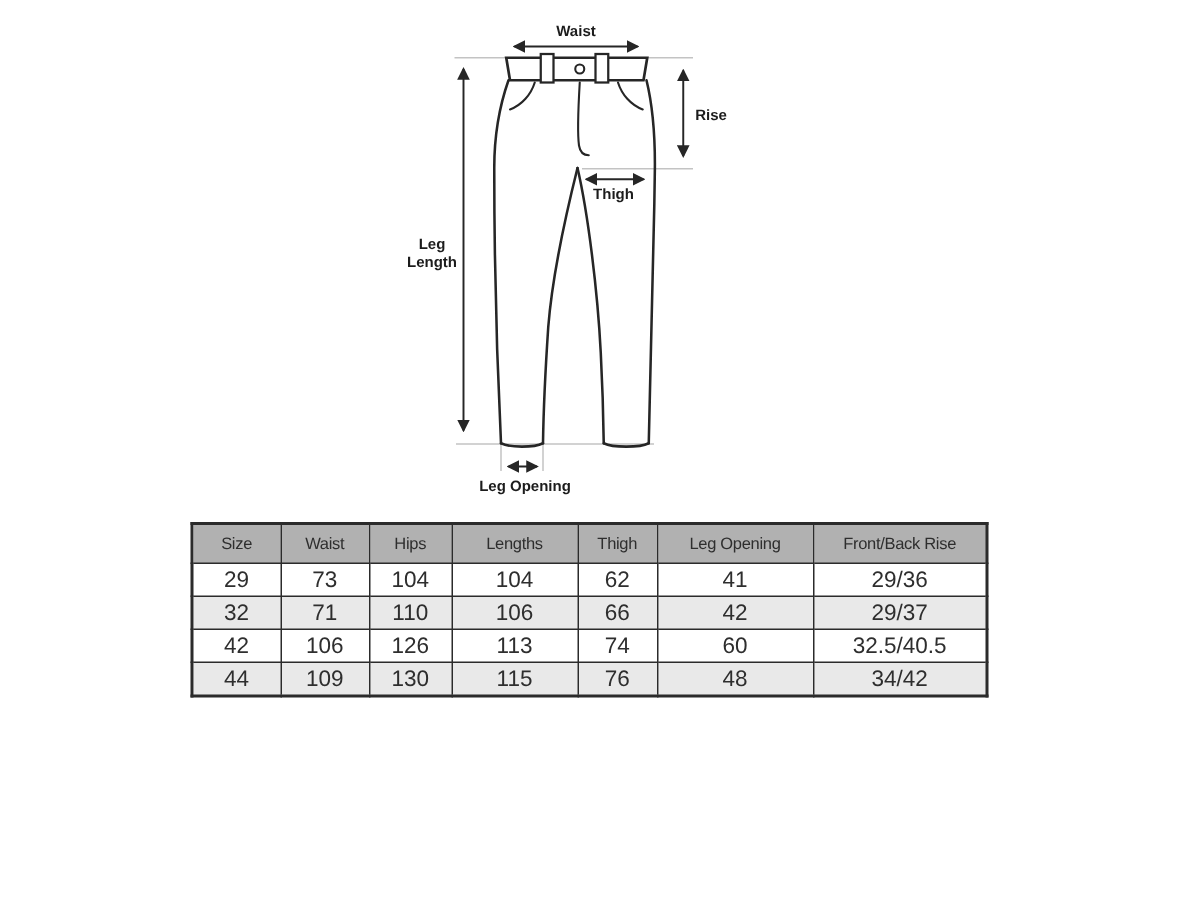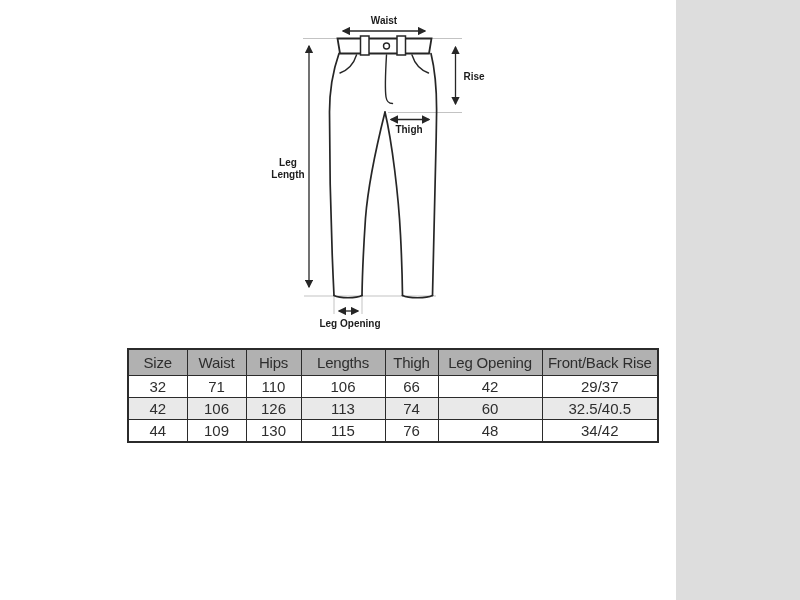--- a/index.html
+++ b/index.html
@@ -7,21 +7,21 @@
     --row-alt-bg:#e9e9e9;
     --row-bg:#ffffff;
     --border:#2b2b2b;
     --text:#2e2e2e;
     --line:#262626;
     --ext-line:#c3c3c3;
   }
   html,body{margin:0;padding:0;}
   body{background:#dddddd;font-family:"Liberation Sans",sans-serif;}
   .stage{
-    position:relative;width:676px;height:600px;background:#ffffff;overflow:hidden;
+    position:relative;width:800px;height:600px;background:#ffffff;overflow:hidden;
   }
   
   .diagram-svg{position:absolute;left:255px;top:0;width:250px;height:340px;}
   .garment{stroke:var(--line);stroke-width:1.7;fill:none;stroke-linecap:round;}
   .garment-fill{stroke:var(--line);stroke-width:1.8;fill:#ffffff;}
   .detail{stroke:var(--line);stroke-width:1.4;fill:none;stroke-linecap:round;}
   .dim{stroke:var(--line);stroke-width:1.3;fill:none;}
   .ext{stroke:var(--ext-line);stroke-width:1;fill:none;}
   .dim-label{font-family:"Liberation Sans",sans-serif;font-size:10px;font-weight:700;fill:#1c1c1c;text-anchor:middle;}
   
@@ -30,21 +30,21 @@
     border-collapse:collapse;table-layout:fixed;
     border:2px solid var(--border);
     font-family:"Liberation Sans",sans-serif;
     color:var(--text);
   }
   .size-table th,.size-table td{
     border:1px solid var(--border);
     text-align:center;vertical-align:middle;
     padding:0;overflow:hidden;white-space:nowrap;
   }
-  .size-table th{height:25px;font-size:15px;font-weight:400;background:var(--header-bg);letter-spacing:-0.2px;}
+  .size-table th{height:25px;font-size:11px;font-weight:400;background:var(--header-bg);letter-spacing:-0.2px;}
   .size-table td{height:21px;font-size:15px;background:var(--row-bg);}
   .size-table tbody tr:nth-child(even) td{background:var(--row-alt-bg);}
 </style>
 </head>
 <body>
 
 <div class="stage">
 
   <svg class="diagram-svg" viewBox="255 0 250 340" xmlns="http://www.w3.org/2000/svg">
     <defs>
@@ -109,20 +109,29 @@
           <th>Waist</th>
           <th>Hips</th>
           <th>Lengths</th>
           <th>Thigh</th>
           <th>Leg Opening</th>
           <th>Front/Back Rise</th>
         </tr>
     </thead>
     <tbody>
         <tr>
+          <td>29</td>
+          <td>73</td>
+          <td>104</td>
+          <td>104</td>
+          <td>62</td>
+          <td>41</td>
+          <td>29/36</td>
+        </tr>
+        <tr>
           <td>32</td>
           <td>71</td>
           <td>110</td>
           <td>106</td>
           <td>66</td>
           <td>42</td>
           <td>29/37</td>
         </tr>
         <tr>
           <td>42</td>

